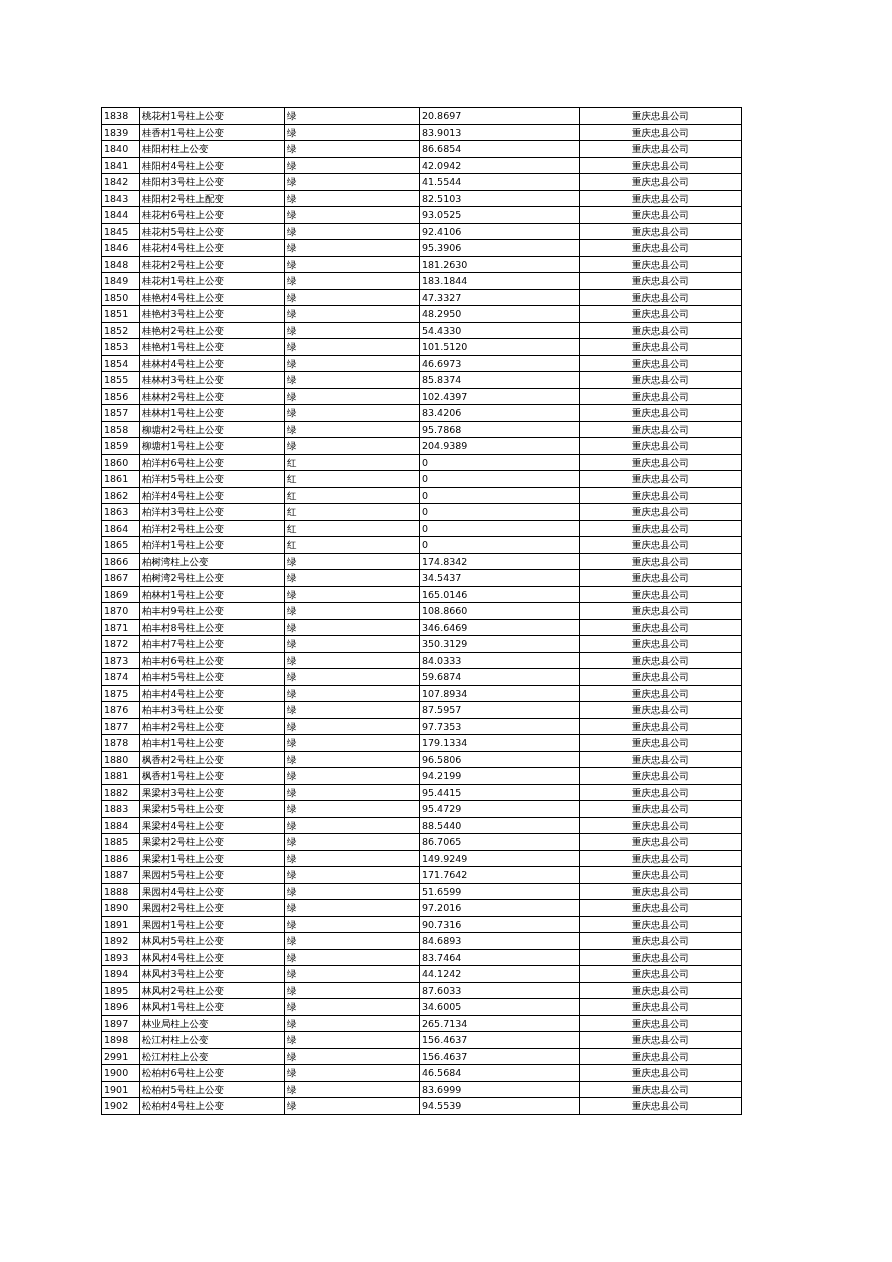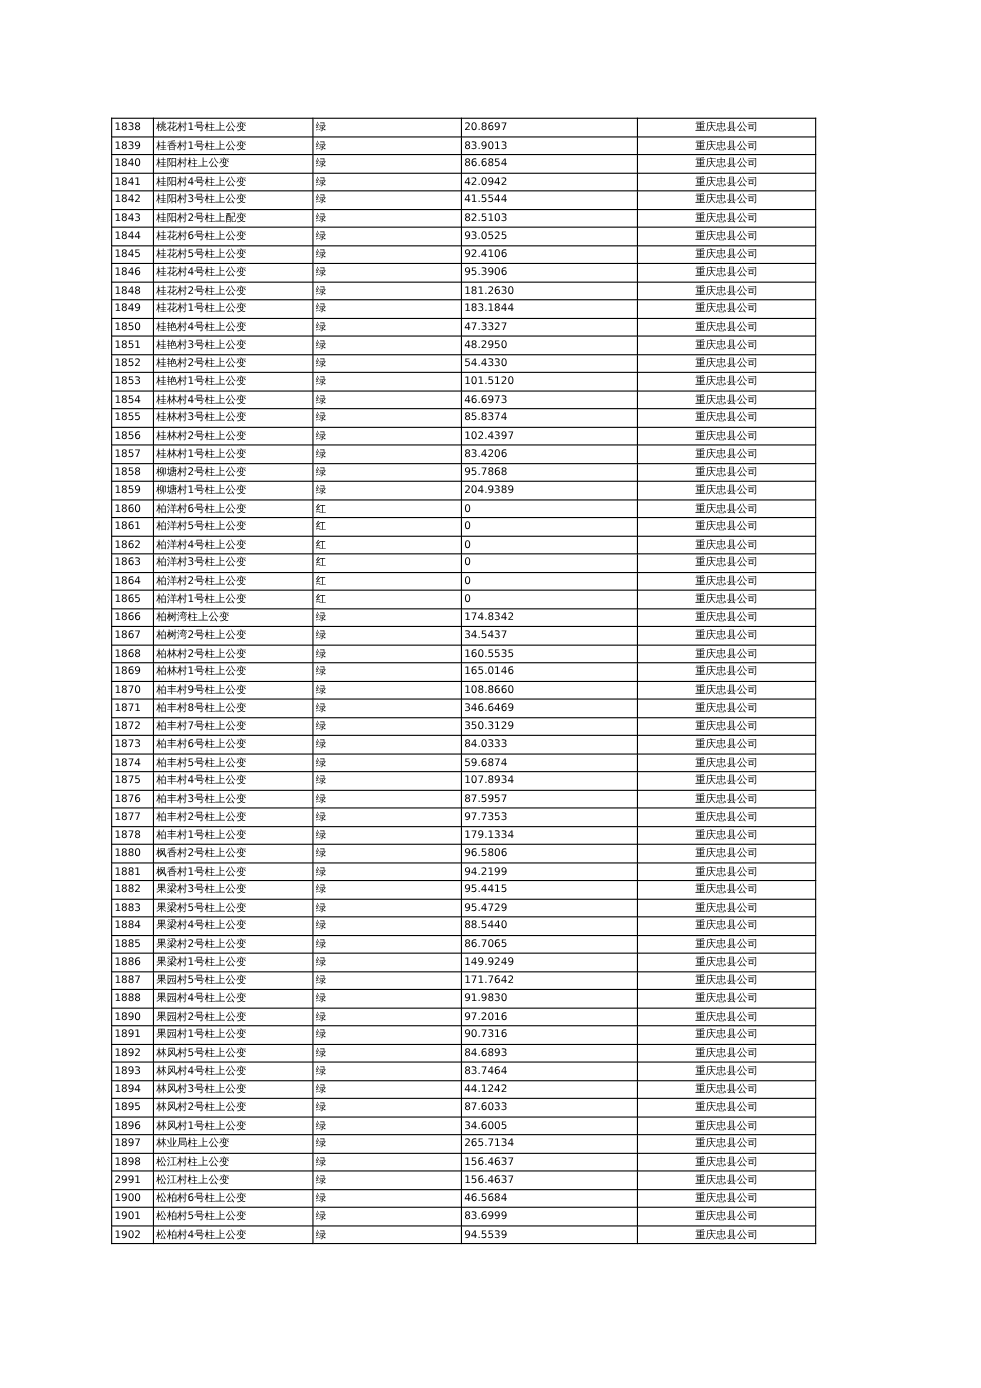--- a/index.html
+++ b/index.html
@@ -264,27 +264,20 @@
             <td class="company">重庆忠县公司</td>
           </tr>
           <tr>
             <td class="id">1867</td>
             <td class="name">柏树湾2号柱上公变</td>
             <td class="color">绿</td>
             <td class="value">34.5437</td>
             <td class="company">重庆忠县公司</td>
           </tr>
           <tr>
-            <td class="id">1868</td>
-            <td class="name">柏林村2号柱上公变</td>
-            <td class="color">绿</td>
-            <td class="value">160.5535</td>
-            <td class="company">重庆忠县公司</td>
-          </tr>
-          <tr>
             <td class="id">1869</td>
             <td class="name">柏林村1号柱上公变</td>
             <td class="color">绿</td>
             <td class="value">165.0146</td>
             <td class="company">重庆忠县公司</td>
           </tr>
           <tr>
             <td class="id">1870</td>
             <td class="name">柏丰村9号柱上公变</td>
             <td class="color">绿</td>
@@ -400,21 +393,21 @@
             <td class="id">1887</td>
             <td class="name">果园村5号柱上公变</td>
             <td class="color">绿</td>
             <td class="value">171.7642</td>
             <td class="company">重庆忠县公司</td>
           </tr>
           <tr>
             <td class="id">1888</td>
             <td class="name">果园村4号柱上公变</td>
             <td class="color">绿</td>
-            <td class="value">91.9830</td>
+            <td class="value">51.6599</td>
             <td class="company">重庆忠县公司</td>
           </tr>
           <tr>
             <td class="id">1890</td>
             <td class="name">果园村2号柱上公变</td>
             <td class="color">绿</td>
             <td class="value">97.2016</td>
             <td class="company">重庆忠县公司</td>
           </tr>
           <tr>

